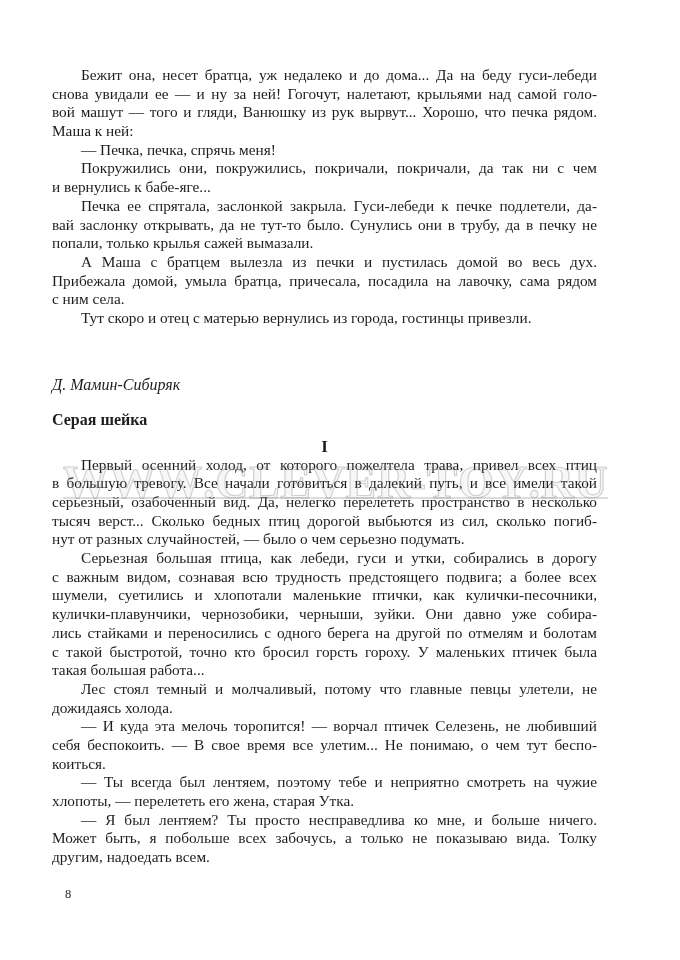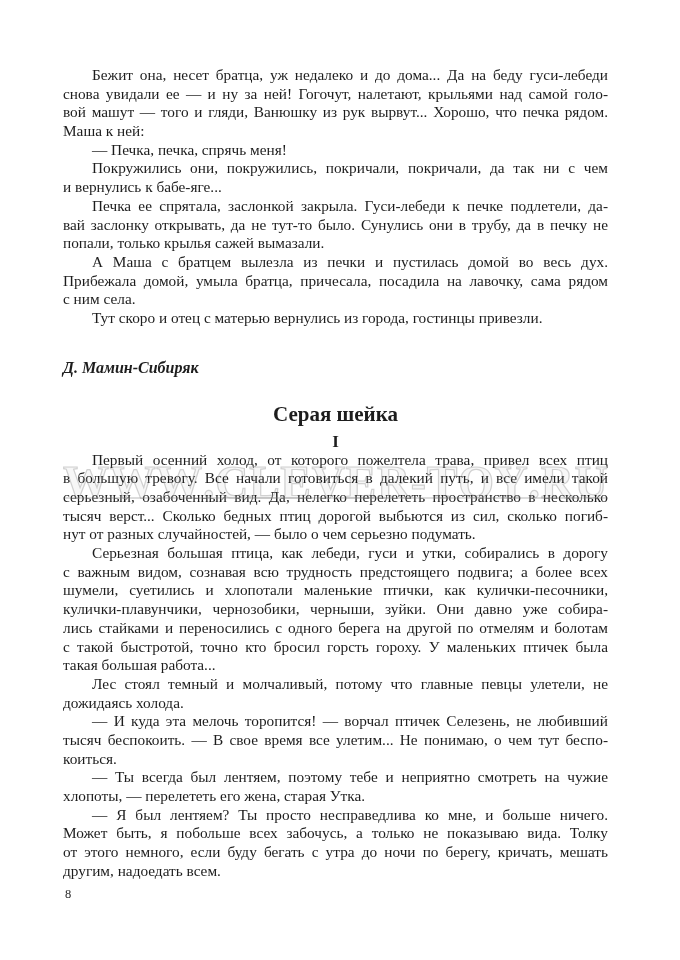--- a/index.html
+++ b/index.html
@@ -11,49 +11,48 @@
     position: relative;
     width: 680px;
     height: 960px;
     background: #ffffff;
     overflow: hidden;
     font-family: "Liberation Serif", "DejaVu Serif", serif;
     color: #1d1d1d;
   }
   .content {
     position: absolute;
-    left: 63px;
+    left: 52px;
     top: 66px;
     width: 545px;
     font-size: 15.3px;
   }
   .paragraph { margin: 0; }
   .line {
     height: 18.7px;
     line-height: 18.7px;
     overflow: hidden;
     text-align: justify;
     text-align-last: justify;
     white-space: normal;
   }
   .line.para-first { text-indent: 29px; }
   .line.para-last { text-align-last: left; }
   .author-line {
-    margin-top: 30px;
-    font-weight: bold;
+    margin-top: 47px;
+    font-weight: normal;
     font-style: italic;
     font-size: 16px;
     line-height: 19px;
   }
   .story-title {
-    margin-top: 26px;
+    margin-top: 14px;
     font-weight: bold;
-    font-size: 21px;
+    font-size: 16px;
     line-height: 23px;
-    text-align: center;
   }
   .chapter-number {
     margin-top: 6px;
     font-weight: bold;
     font-size: 17px;
     line-height: 19px;
     text-align: center;
   }
   #story2-paragraphs { }
   .page-number {
@@ -170,31 +169,30 @@
           <div class="line">лись стайками и переносились с одного берега на другой по отмелям и болотам</div>
           <div class="line">с такой быстротой, точно кто бросил горсть гороху. У маленьких птичек была</div>
           <div class="line para-last">такая большая работа...</div>
         </div>
         <div class="paragraph">
           <div class="line para-first">Лес стоял темный и молчаливый, потому что главные певцы улетели, не</div>
           <div class="line para-last">дожидаясь холода.</div>
         </div>
         <div class="paragraph">
           <div class="line para-first">— И куда эта мелочь торопится! — ворчал птичек Селезень, не любивший</div>
-          <div class="line">тысяч беспокоить. — В свое время все улетим... Не понимаю, о чем тут беспо-</div>
+          <div class="line">себя беспокоить. — В свое время все улетим... Не понимаю, о чем тут беспо-</div>
           <div class="line para-last">коиться.</div>
         </div>
         <div class="paragraph">
           <div class="line para-first">— Ты всегда был лентяем, поэтому тебе и неприятно смотреть на чужие</div>
           <div class="line para-last">хлопоты, — перелететь его жена, старая Утка.</div>
         </div>
         <div class="paragraph">
           <div class="line para-first">— Я был лентяем? Ты просто несправедлива ко мне, и больше ничего.</div>
           <div class="line">Может быть, я побольше всех забочусь, а только не показываю вида. Толку</div>
-          <div class="line">от этого немного, если буду бегать с утра до ночи по берегу, кричать, мешать</div>
           <div class="line para-last">другим, надоедать всем.</div>
         </div>
       </div>
 
   </div>
 
   <div class="page-number">8</div>
 
 </div>
 

